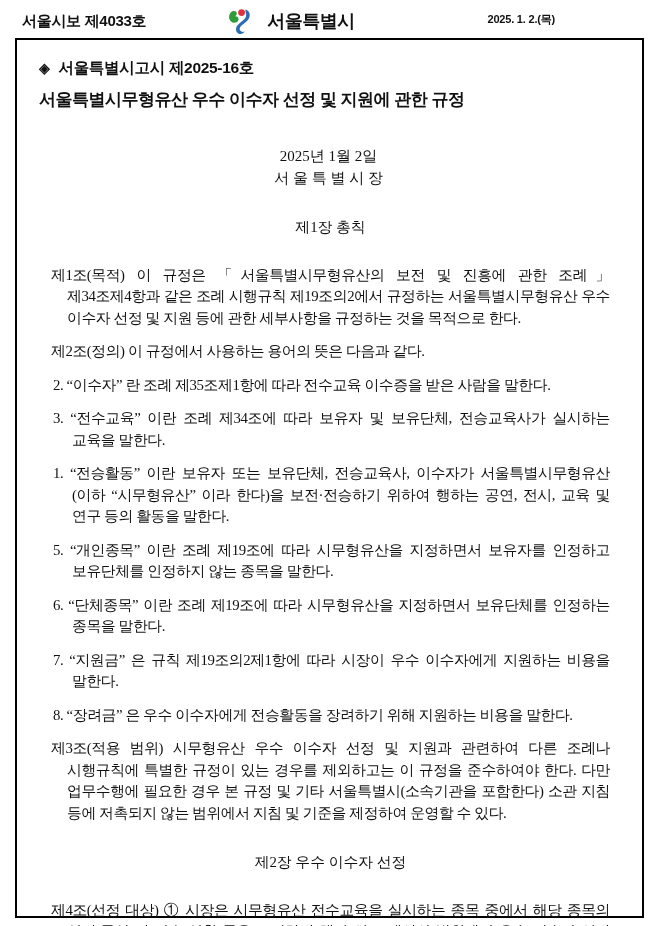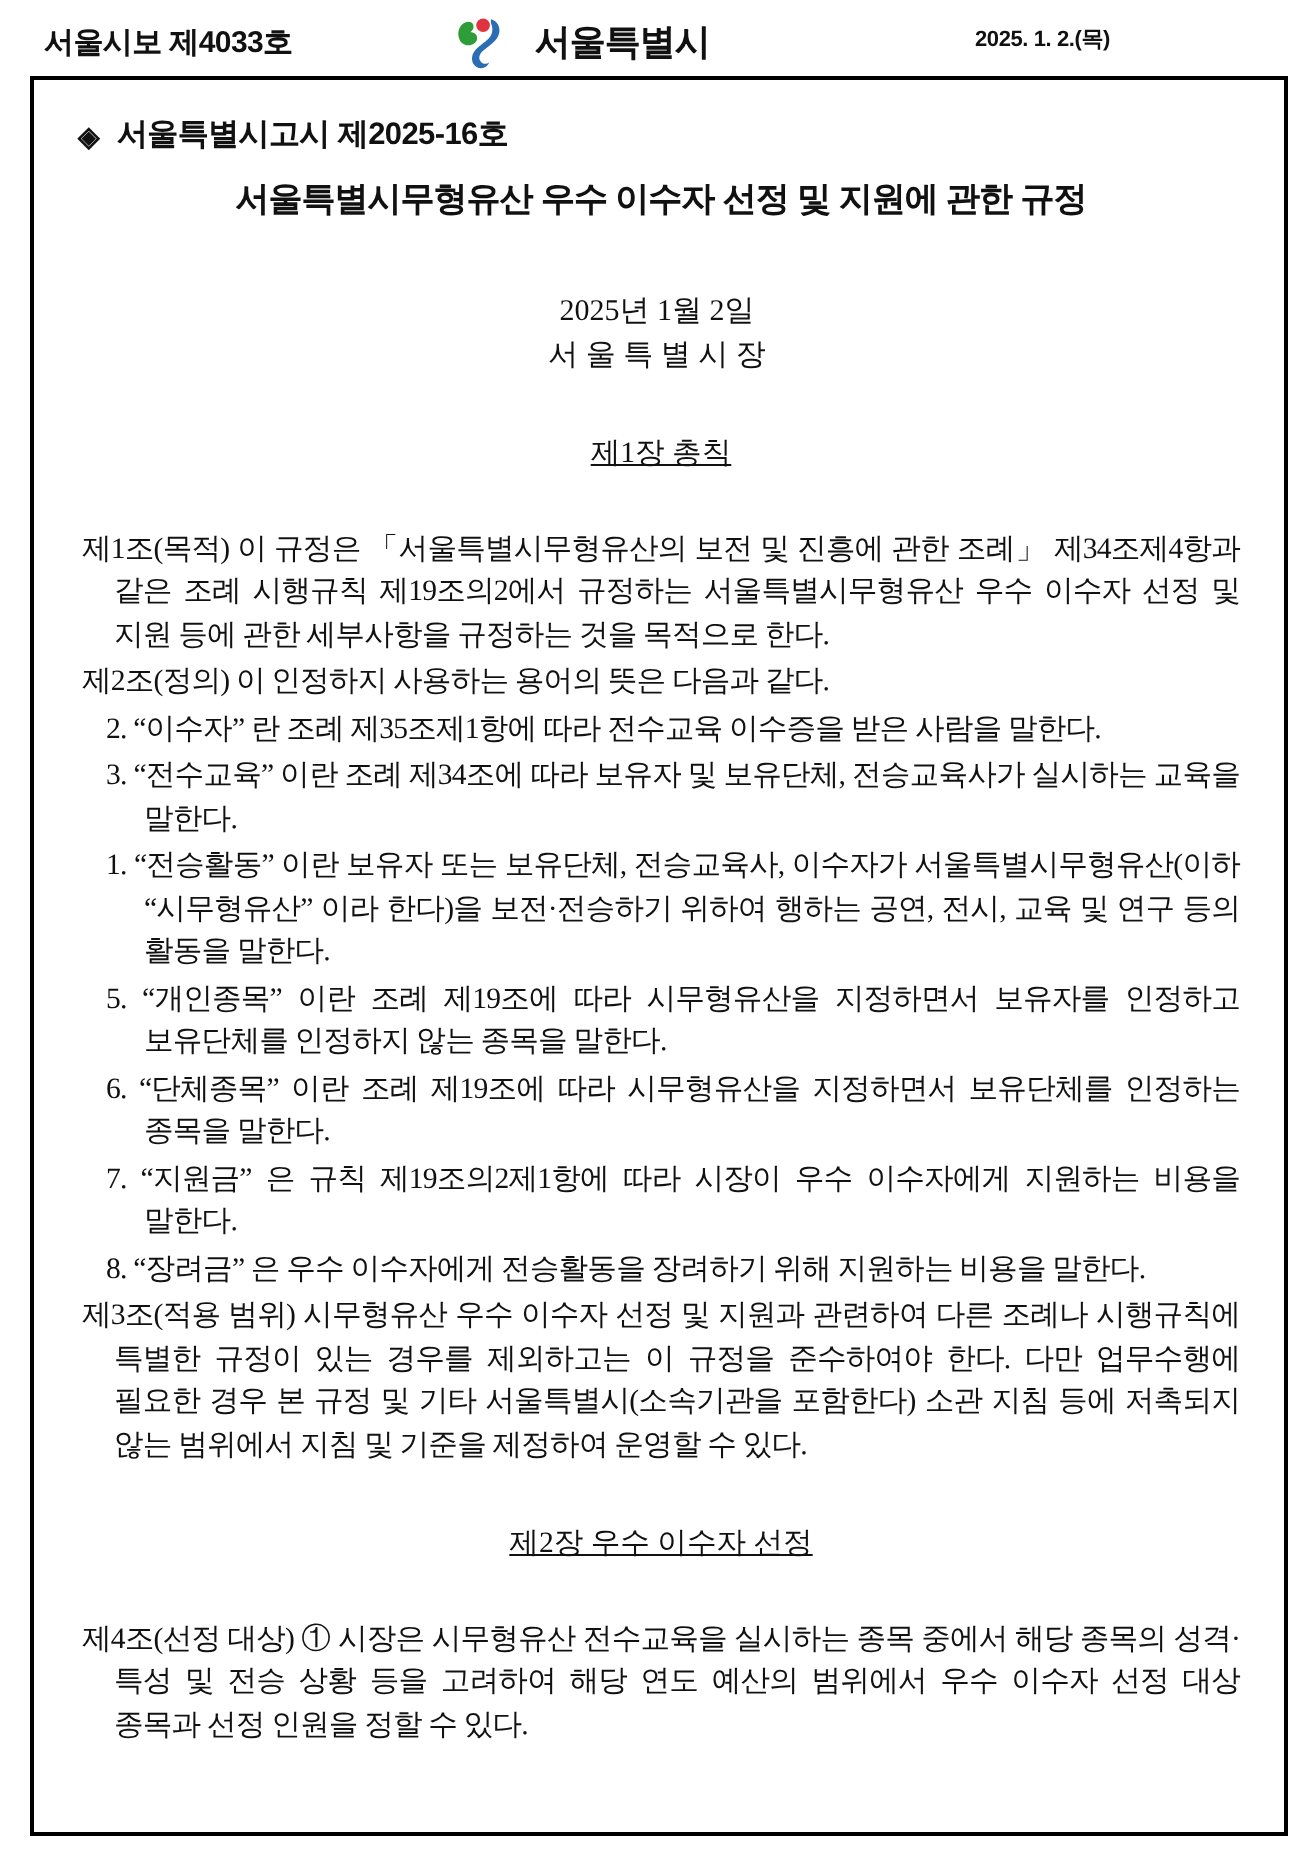--- a/index.html
+++ b/index.html
@@ -49,45 +49,44 @@
   }
   .notice-line {
     font-family: "Liberation Sans", sans-serif;
     font-weight: bold; font-size: 15.5px; letter-spacing: -0.3px;
     display: flex; align-items: center; gap: 9px;
     line-height: 20px;
   }
   .notice-bullet { font-size: 14px; line-height: 20px; }
   .doc-title {
     margin: 10px 0 0 0;
-    text-align: center;
+    text-align: left;
     font-family: "Liberation Sans", sans-serif;
     font-weight: bold; font-size: 17px; letter-spacing: -0.5px;
     line-height: 23px;
   }
   .sign-block {
     margin-top: 34px;
     text-align: center;
     padding-right: 4px;
     font-size: 15px; line-height: 22px;
   }
 
   
-  .doc-blocks p { margin: 2px; }
+  .doc-blocks p { margin: 12px; }
   .blk {
     font-size: 14.8px; line-height: 21.5px;
     letter-spacing: -0.4px;
     text-align: justify;
     word-break: keep-all;
   }
   .blk-chapter {
     text-align: center;
     margin: 28px 0 26px 0 !important;
     letter-spacing: 0;
-    text-decoration: underline;
   }
   .blk-article {
     padding-left: 16px; text-indent: -16px;
   }
   .blk-item {
     margin-left: 14px !important;
     padding-left: 19px; text-indent: -19px;
   }
 </style>
 </head>
@@ -121,21 +120,21 @@
   <p class="doc-title">서울특별시무형유산 우수 이수자 선정 및 지원에 관한 규정</p>
 
   <div class="sign-block">
     <div>2025년 1월 2일</div>
     <div>서 울 특 별 시 장</div>
   </div>
 
   <div class="doc-blocks">
       <p class="blk blk-chapter">제1장 총칙</p>
       <p class="blk blk-article">제1조(목적) 이 규정은 「서울특별시무형유산의 보전 및 진흥에 관한 조례」 제34조제4항과 같은 조례 시행규칙 제19조의2에서 규정하는 서울특별시무형유산 우수 이수자 선정 및 지원 등에 관한 세부사항을 규정하는 것을 목적으로 한다.</p>
-      <p class="blk blk-article">제2조(정의) 이 인정하지 사용하는 용어의 뜻은 다음과 같다.</p>
+      <p class="blk blk-article">제2조(정의) 이 규정에서 사용하는 용어의 뜻은 다음과 같다.</p>
       <p class="blk blk-item">2. “이수자” 란 조례 제35조제1항에 따라 전수교육 이수증을 받은 사람을 말한다.</p>
       <p class="blk blk-item">3. “전수교육” 이란 조례 제34조에 따라 보유자 및 보유단체, 전승교육사가 실시하는 교육을 말한다.</p>
       <p class="blk blk-item">1. “전승활동” 이란 보유자 또는 보유단체, 전승교육사, 이수자가 서울특별시무형유산(이하 “시무형유산” 이라 한다)을 보전·전승하기 위하여 행하는 공연, 전시, 교육 및 연구 등의 활동을 말한다.</p>
       <p class="blk blk-item">5. “개인종목” 이란 조례 제19조에 따라 시무형유산을 지정하면서 보유자를 인정하고 보유단체를 인정하지 않는 종목을 말한다.</p>
       <p class="blk blk-item">6. “단체종목” 이란 조례 제19조에 따라 시무형유산을 지정하면서 보유단체를 인정하는 종목을 말한다.</p>
       <p class="blk blk-item">7. “지원금” 은 규칙 제19조의2제1항에 따라 시장이 우수 이수자에게 지원하는 비용을 말한다.</p>
       <p class="blk blk-item">8. “장려금” 은 우수 이수자에게 전승활동을 장려하기 위해 지원하는 비용을 말한다.</p>
       <p class="blk blk-article">제3조(적용 범위) 시무형유산 우수 이수자 선정 및 지원과 관련하여 다른 조례나 시행규칙에 특별한 규정이 있는 경우를 제외하고는 이 규정을 준수하여야 한다. 다만 업무수행에 필요한 경우 본 규정 및 기타 서울특별시(소속기관을 포함한다) 소관 지침 등에 저촉되지 않는 범위에서 지침 및 기준을 제정하여 운영할 수 있다.</p>
       <p class="blk blk-chapter">제2장 우수 이수자 선정</p>
       <p class="blk blk-article">제4조(선정 대상) ① 시장은 시무형유산 전수교육을 실시하는 종목 중에서 해당 종목의 성격·특성 및 전승 상황 등을 고려하여 해당 연도 예산의 범위에서 우수 이수자 선정 대상 종목과 선정 인원을 정할 수 있다.</p>

